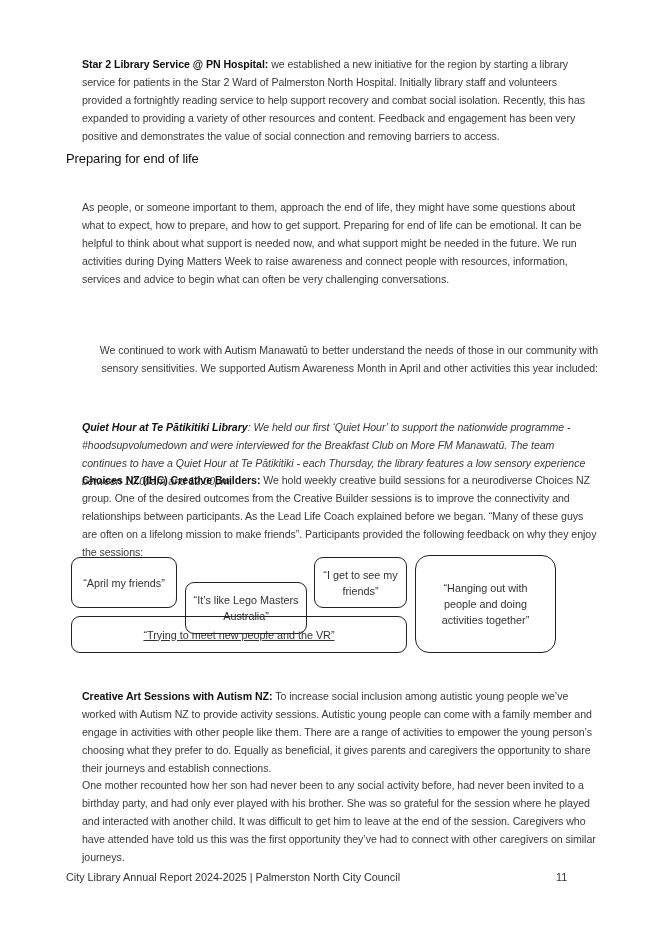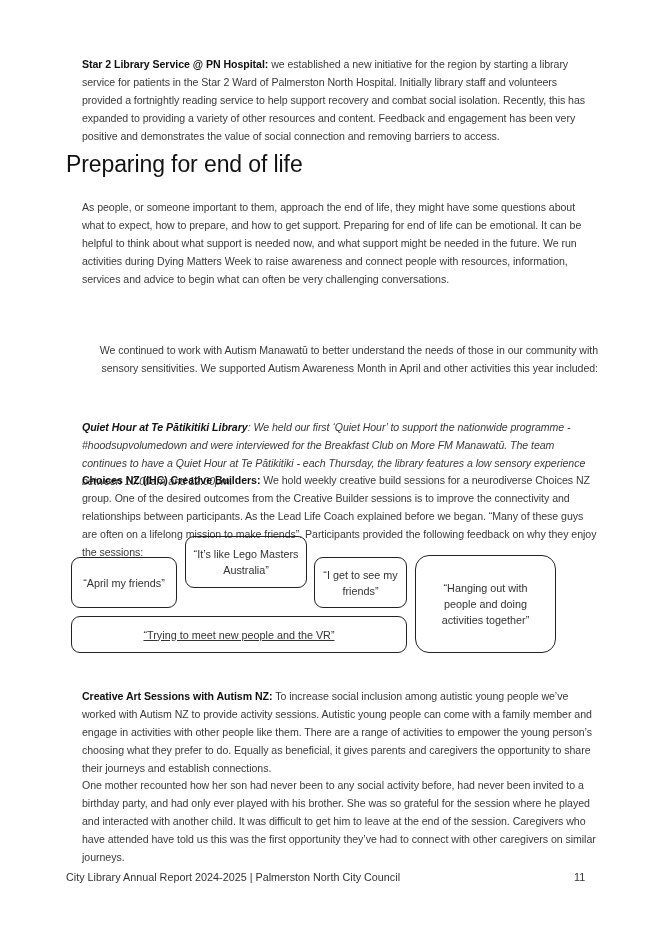--- a/index.html
+++ b/index.html
@@ -2,21 +2,21 @@
 <html><head>
 <meta charset="utf-8">
 <style>
   html, body { margin: 0; padding: 0; background: #ffffff; }
   body { width: 645px; height: 926px; position: relative; overflow: hidden;
          font-family: "Liberation Sans", sans-serif; color: #3a3a3a; }
   .page { position: absolute; left: 0; top: 0; width: 645px; height: 926px; }
   .para { position: absolute; left: 66px; width: 516px; font-size: 10.6px; line-height: 18px;
           margin: 16px; letter-spacing: -0.05px; }
   .para b { color: #111; font-weight: bold; }
-  .heading { position: absolute; left: 66px; margin: 0; font-weight: normal; font-size: 23px;
+  .heading { position: absolute; left: 66px; margin: 0; font-weight: normal; font-size: 13px;
              color: #111; letter-spacing: -0.1px; }
   .qbox { position: absolute; border: 1.5px solid #222; border-radius: 9px; box-sizing: border-box;
           display: flex; align-items: center; justify-content: center; text-align: center;
           font-size: 10.8px; line-height: 16px; color: #333; padding: 2px 4px; }
   .footer { position: absolute; top: 871px; font-size: 10.8px; color: #333; }
 </style>
 </head>
 <body>
 
 <div class="page">
@@ -28,25 +28,25 @@
   <p class="para" style="top:182px;">As people, or someone important to them, approach the end of life, they might have some questions about what to expect, how to prepare, and how to get support. Preparing for end of life can be emotional. It can be helpful to think about what support is needed now, and what support might be needed in the future. We run activities during Dying Matters Week to raise awareness and connect people with resources, information, services and advice to begin what can often be very challenging conversations.</p>
 
 
   <p class="para" style="top:325px;text-align:right;">We continued to work with Autism Manawatū to better understand the needs of those in our community with sensory sensitivities. We supported Autism Awareness Month in April and other activities this year included:</p>
 
   <p class="para" style="top:402px;font-style:italic;"><b>Quiet Hour at Te Pātikitiki Library</b><span>: We held our first ‘Quiet Hour’ to support the nationwide programme - #hoodsupvolumedown and were interviewed for the Breakfast Club on More FM Manawatū. The team continues to have a Quiet Hour at Te Pātikitiki - each Thursday, the library features a low sensory experience between 10.00am and 12.00pm.</span></p>
 
   <p class="para" style="top:455px;"><b>Choices NZ (IHC) Creative Builders:</b><span> We hold weekly creative build sessions for a neurodiverse Choices NZ group. One of the desired outcomes from the Creative Builder sessions is to improve the connectivity and relationships between participants. As the Lead Life Coach explained before we began. “Many of these guys are often on a lifelong mission to make friends”. Participants provided the following feedback on why they enjoy the sessions:</span></p>
 
   <div class="qbox" style="left:71px; top:557px; width:106px; height:51px;">“April my friends”</div>
-  <div class="qbox" style="left:185px; top:536px; width:122px; height:52px;">“It’s like Lego Masters Australia”</div>
+  <div class="qbox" style="left:185px; top:582px; width:122px; height:52px;">“It’s like Lego Masters Australia”</div>
   <div class="qbox" style="left:415px; top:555px; width:141px; height:98px; border-radius:14px; padding:0 14px;">“Hanging out with people and doing activities together”</div>
   <div class="qbox" style="left:314px; top:557px; width:93px; height:51px;">“I get to see my friends”</div>
   <div class="qbox" style="left:71px; top:616px; width:336px; height:37px;text-decoration:underline;">“Trying to meet new people and the VR”</div>
 
   <p class="para" style="top:671px;"><b>Creative Art Sessions with Autism NZ:</b><span> To increase social inclusion among autistic young people we’ve worked with Autism NZ to provide activity sessions. Autistic young people can come with a family member and engage in activities with other people like them. There are a range of activities to empower the young person’s choosing what they prefer to do. Equally as beneficial, it gives parents and caregivers the opportunity to share their journeys and establish connections.</span></p>
 
   <p class="para" style="top:760px;">One mother recounted how her son had never been to any social activity before, had never been invited to a birthday party, and had only ever played with his brother. She was so grateful for the session where he played and interacted with another child. It was difficult to get him to leave at the end of the session. Caregivers who have attended have told us this was the first opportunity they’ve had to connect with other caregivers on similar journeys.</p>
 
   <div class="footer" style="left:66px;">City Library Annual Report 2024-2025 | Palmerston North City Council</div>
-  <div class="footer" style="left:574px;text-align:center;">11</div>
+  <div class="footer" style="left:556px;text-align:center;">11</div>
 
 </div>
 
 </body></html>

